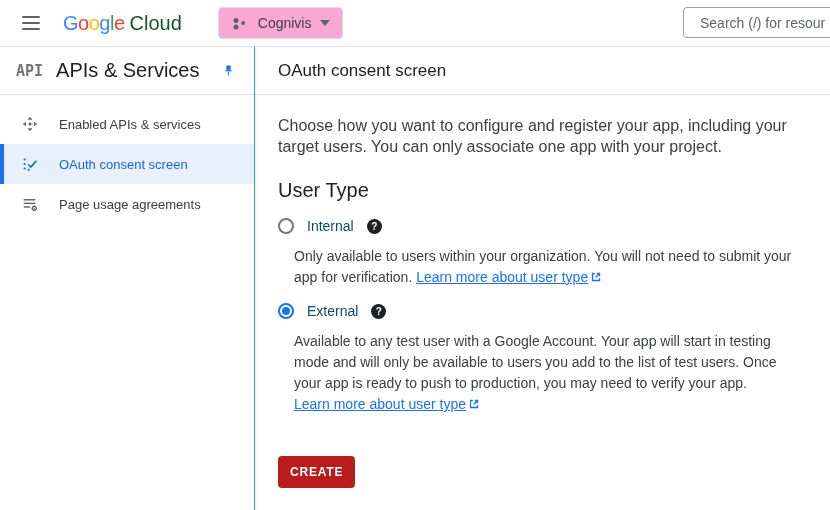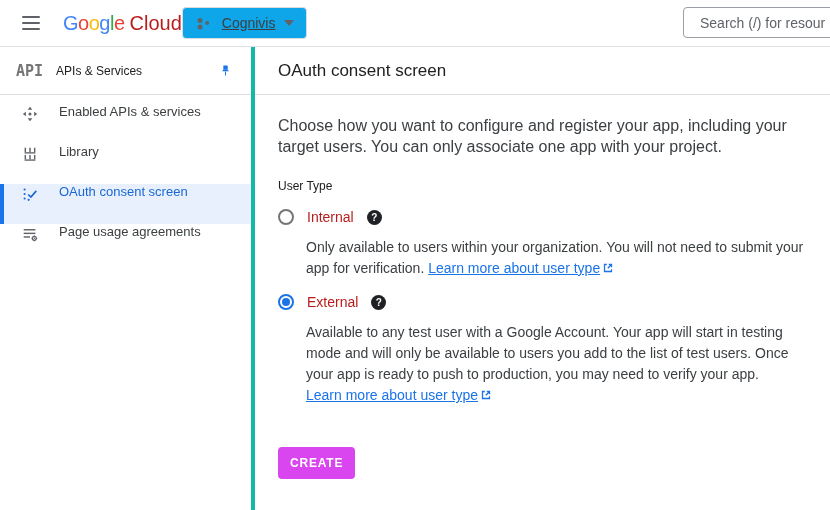--- a/index.html
+++ b/index.html
@@ -5,61 +5,61 @@
   * { margin:0; padding:0; box-sizing:border-box; }
   body { font-family:"Liberation Sans", sans-serif; background:#fff; }
   .app { width:830px; height:510px; position:relative; overflow:hidden; background:#fff; }
 
   
   .topbar { height:47px; border-bottom:1px solid #e0e0e0; display:flex; align-items:center; padding-left:22px; position:relative; }
   .hamburger { width:18px; height:14px; display:flex; flex-direction:column; justify-content:space-between; background:none; border:none; cursor:pointer; margin-right:23px; }
   .hamburger span { display:block; height:2px; background:#5f6368; border-radius:1px; }
   .logo { display:flex; align-items:baseline; font-size:20px; cursor:pointer; }
   .logo .lg { font-weight:500; letter-spacing:-0.5px; }
-  .logo .cloud { color:#b91c1c; margin-left:5px; font-weight:400; }
-  .project-selector { height:32px; border:1px solid #dadce0; border-radius:4px; background:#0ea5e9; display:flex; align-items:center; gap:9px; padding:0 12px; font-family:inherit; font-size:14px; color:#3c4043; cursor:pointer;text-decoration:underline; }
+  .logo .cloud { color:#14532d; margin-left:5px; font-weight:400; }
+  .project-selector { margin-left:36px; height:32px; border:1px solid #dadce0; border-radius:4px; background:#f9a8d4; display:flex; align-items:center; gap:9px; padding:0 12px; font-family:inherit; font-size:14px; color:#3c4043; cursor:pointer; }
   .caret { width:0; height:0; border-left:5px solid transparent; border-right:5px solid transparent; border-top:6px solid #5f6368; }
   .search-wrap { position:absolute; left:683px; top:7px; width:220px; height:31px; }
   .search-wrap input { width:100%; height:100%; border:1px solid #9aa0a6; border-radius:4px; padding:0 16px; font-family:inherit; font-size:14px; color:#5f6368; outline:none; }
   .search-wrap input::placeholder { color:#5f6368; opacity:1; }
 
   
   .content { display:flex; height:463px; }
 
   
-  .sidebar { width:255px; min-width:255px; border-right:4px solid #14b8a6; }
+  .sidebar { width:255px; min-width:255px; border-right:1px solid #14b8a6; }
   .sidebar-header { height:48px; border-bottom:1px solid #dadce0; display:flex; align-items:center; padding:0 18px 0 16px; }
   .api-glyph { font-family:"DejaVu Sans Mono", monospace; font-weight:bold; font-size:15px; color:#757575; margin-right:13px; letter-spacing:0; }
-  .sidebar-title { font-size:12px; color:#212121; }
+  .sidebar-title { font-size:20px; color:#212121; }
   .pin-btn { margin-left:auto; background:none; border:none; cursor:pointer; display:flex; padding:0; }
   .nav { padding-top:9px; }
-  .nav-item { height:40px; display:flex; padding-left:20px; cursor:pointer; color:#3c4043; }
+  .nav-item { height:40px; display:flex; align-items:center; padding-left:20px; cursor:pointer; color:#3c4043; }
   .nav-item .nav-icon { width:20px; height:20px; display:flex; align-items:center; justify-content:center; color:#5f6368; }
   .nav-item .nav-label { margin-left:19px; font-size:13px; }
   .nav-item.selected { background:#e8f0fe; border-left:4px solid #1a73e8; padding-left:16px; color:#1967d2; }
   .nav-item.selected .nav-icon { color:#1967d2; }
   .nav-item.selected .nav-label { color:#1967d2; }
 
   
   .main { flex:1; }
   .main-header { height:48px; border-bottom:1px solid #dadce0; display:flex; align-items:center; padding-left:23px; }
   .main-header h1 { font-size:17px; font-weight:400; color:#212121; }
   .main-body { padding:20px 0 0 23px; }
   .intro { width:512px; font-size:16px; line-height:21px; color:#3c4043; }
-  .section-title { margin-top:22px; font-size:12px; font-weight:400; color:#202124; }
+  .section-title { margin-top:22px; font-size:20px; font-weight:400; color:#202124; }
   .radio-row { margin-top:16px; display:flex; align-items:center; }
   .radio { width:16px; height:16px; border:2px solid #757575; border-radius:50%; position:relative; cursor:pointer; flex:none; }
   .radio.checked { border-color:#1a73e8; }
   .radio.checked::after { content:""; position:absolute; left:2px; top:2px; width:8px; height:8px; border-radius:50%; background:#1a73e8; }
-  .radio-label { margin-left:13px; font-size:14px; font-weight:500; color:#b91c1c; cursor:pointer; }
+  .radio-label { margin-left:13px; font-size:14px; font-weight:500; color:#0c4a6e; cursor:pointer; }
   .help { margin-left:13px; width:15px; height:15px; border-radius:50%; background:#202124; color:#fff; font-size:10px; font-weight:bold; display:flex; align-items:center; justify-content:center; cursor:pointer; }
-  .desc { margin:12px 0 15px 28px; width:500px; font-size:14px; line-height:21px; color:#3c4043; }
+  .desc { margin:12px 0 15px 16px; width:500px; font-size:14px; line-height:21px; color:#3c4043; }
   .learn-link { color:#1a73e8; text-decoration:underline; cursor:pointer; white-space:nowrap; }
   .ext-icon { margin-left:2px; vertical-align:-1px; }
-  .create-btn { margin-top:26px; background:#d946ef; color:#fff; border:none; border-radius:4px; padding:9px 12px; font-family:inherit; font-size:12px; font-weight:bold; letter-spacing:0.8px; cursor:pointer; }
+  .create-btn { margin-top:26px; background:#b91c1c; color:#fff; border:none; border-radius:4px; padding:9px 12px; font-family:inherit; font-size:12px; font-weight:bold; letter-spacing:0.8px; cursor:pointer; }
 </style>
 </head>
 <body>
 
 <div class="app">
 
   <header class="topbar">
     <button class="hamburger">
         <span></span>
         <span></span>
@@ -117,35 +117,20 @@
                 <circle cx="10" cy="10" r="1.7"></circle>
                 <path d="M10 2 l2.6 3.4 h-5.2 z"></path>
                 <path d="M10 18 l-2.6-3.4 h5.2 z"></path>
                 <path d="M2 10 l3.4-2.6 v5.2 z"></path>
                 <path d="M18 10 l-3.4 2.6 v-5.2 z"></path>
               </svg>
           </span>
           <span class="nav-label">Enabled APIs &amp; services</span>
         </div>
 
-        <div class="nav-item">
-          <span class="nav-icon">
-            <svg width="18" height="18" viewBox="0 0 20 20" fill="currentColor">
-                <rect x="4" y="3" width="1.6" height="5"></rect>
-                <rect x="9.2" y="3" width="1.6" height="5"></rect>
-                <rect x="14.4" y="3" width="1.6" height="5"></rect>
-                <rect x="4" y="8" width="12" height="1.5"></rect>
-                <rect x="4" y="11" width="1.6" height="5"></rect>
-                <rect x="9.2" y="11" width="1.6" height="5"></rect>
-                <rect x="14.4" y="11" width="1.6" height="5"></rect>
-                <rect x="4" y="16" width="12" height="1.5"></rect>
-              </svg>
-          </span>
-          <span class="nav-label">Library</span>
-        </div>
 
 
         <div class="nav-item selected">
           <span class="nav-icon">
             <svg width="18" height="18" viewBox="0 0 20 20">
                 <g fill="currentColor">
                   <circle cx="4" cy="5" r="1.2"></circle>
                   <circle cx="4" cy="10" r="1.2"></circle>
                   <circle cx="4" cy="15" r="1.2"></circle>
                   <circle cx="8.5" cy="16.5" r="1.2"></circle>

